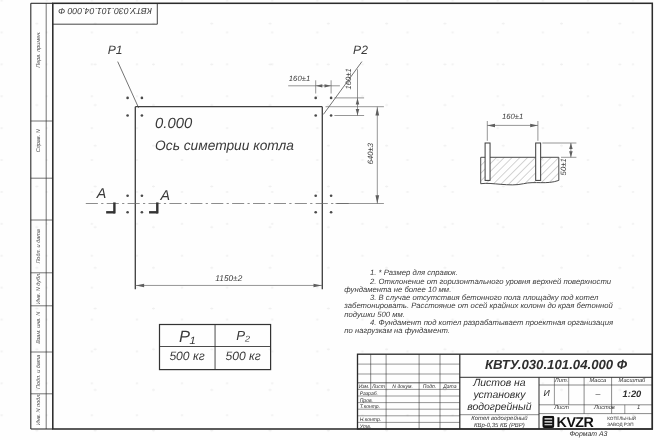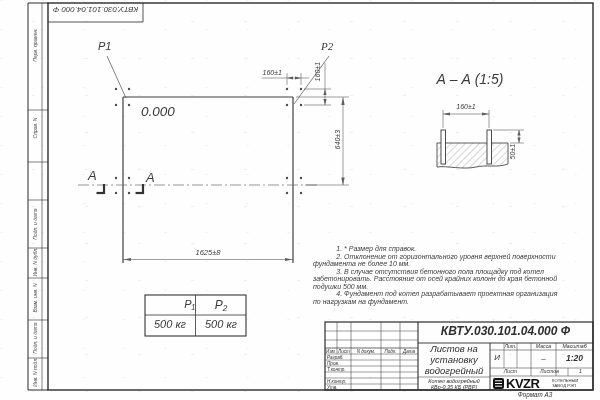--- a/index.html
+++ b/index.html
@@ -183,45 +183,45 @@
 
   <div class="vlabel" style="left:0px;top:40px;">Перв. примен.</div>
   <div class="vlabel" style="left:0px;top:123px;">Справ. N</div>
   <div class="vlabel" style="left:0px;top:219px;">Подп. и дата</div>
   <div class="vlabel" style="left:0px;top:257px;">Инв. N дубл.</div>
   <div class="vlabel" style="left:0px;top:293px;">Взам. инв. N</div>
   <div class="vlabel" style="left:0px;top:333px;">Подп. и дата</div>
   <div class="vlabel" style="left:0px;top:367px;">Инв. N подл.</div>
 
   <div class="t" style="left:98px;top:41px;font-size:11px;">P1</div>
-  <div class="t" style="left:321px;top:41px;font-size:11px;font-family:Liberation Serif, serif;">P2</div>
+  <div class="t" style="left:321px;top:41px;font-size:11px;">P2</div>
   <div class="t" style="left:141px;top:105px;font-size:13.5px;">0.000</div>
-  <div class="t c" style="left:178px;top:249px;width:60px;font-size:7.5px;">1625±8</div>
+  <div class="t" style="left:141px;top:126px;font-size:12.5px;">Ось симетрии котла</div>
+  <div class="t c" style="left:178px;top:249px;width:60px;font-size:7.5px;">1150±2</div>
   <div class="t rot c" style="left:321px;top:136px;width:34px;font-size:7px;">640±3</div>
   <div class="t r" style="left:250px;top:69px;width:32px;font-size:7px;">160±1</div>
   <div class="t rot c" style="left:301px;top:68px;width:34px;font-size:7px;">160±1</div>
   <div class="t" style="left:88px;top:169px;font-size:13px;">A</div>
   <div class="t" style="left:146px;top:171px;font-size:13px;">A</div>
 
-  <div class="t c" style="left:428px;top:72px;width:84px;font-size:14px;">А – А (1:5)</div>
   <div class="t c" style="left:446px;top:103px;width:40px;font-size:7px;">160±1</div>
   <div class="t rot c" style="left:496px;top:148px;width:34px;font-size:7px;">50±1</div>
 
   <div>
     <div class="note-line" style="top:245px;">            1. * Размер для справок.</div>
     <div class="note-line" style="top:252.5px;">            2. Отклонение от горизонтального уровня верхней поверхности</div>
     <div class="note-line" style="top:260px;">фундамента не более 10 мм.</div>
     <div class="note-line" style="top:267.5px;">            3. В случае отсутствия бетонного пола площадку под котел</div>
     <div class="note-line" style="top:275px;">забетонировать. Расстояние от осей крайних колонн до края бетонной</div>
     <div class="note-line" style="top:282.5px;">подушки 500 мм.</div>
     <div class="note-line" style="top:290px;">            4. Фундамент под котел разрабатывает проектная организация</div>
     <div class="note-line" style="top:297.5px;">по нагрузкам на фундамент.</div>
   </div>
 
-  <div class="t c" style="left:145px;top:299px;width:50px;font-size:11px;text-align:right;">Р₁</div>
+  <div class="t c" style="left:145px;top:299px;width:50px;font-size:15px;">Р₁</div>
   <div class="t c" style="left:196px;top:299px;width:50px;font-size:12px;">Р₂</div>
   <div class="t c" style="left:145px;top:319px;width:50px;font-size:11px;">500 кг</div>
   <div class="t c" style="left:196px;top:319px;width:50px;font-size:11px;">500 кг</div>
 
   <div class="t tb c" style="left:418px;top:325px;width:175px;font-size:12px;font-weight:bold;">КВТУ.030.101.04.000  Ф</div>
 
   <div class="t tb c" style="left:418px;top:344px;width:72px;font-size:9.5px;">Листов на</div>
   <div class="t tb c" style="left:418px;top:355px;width:72px;font-size:9.5px;">установку</div>
   <div class="t tb c" style="left:418px;top:366px;width:72px;font-size:9.5px;">водогрейный</div>
 

